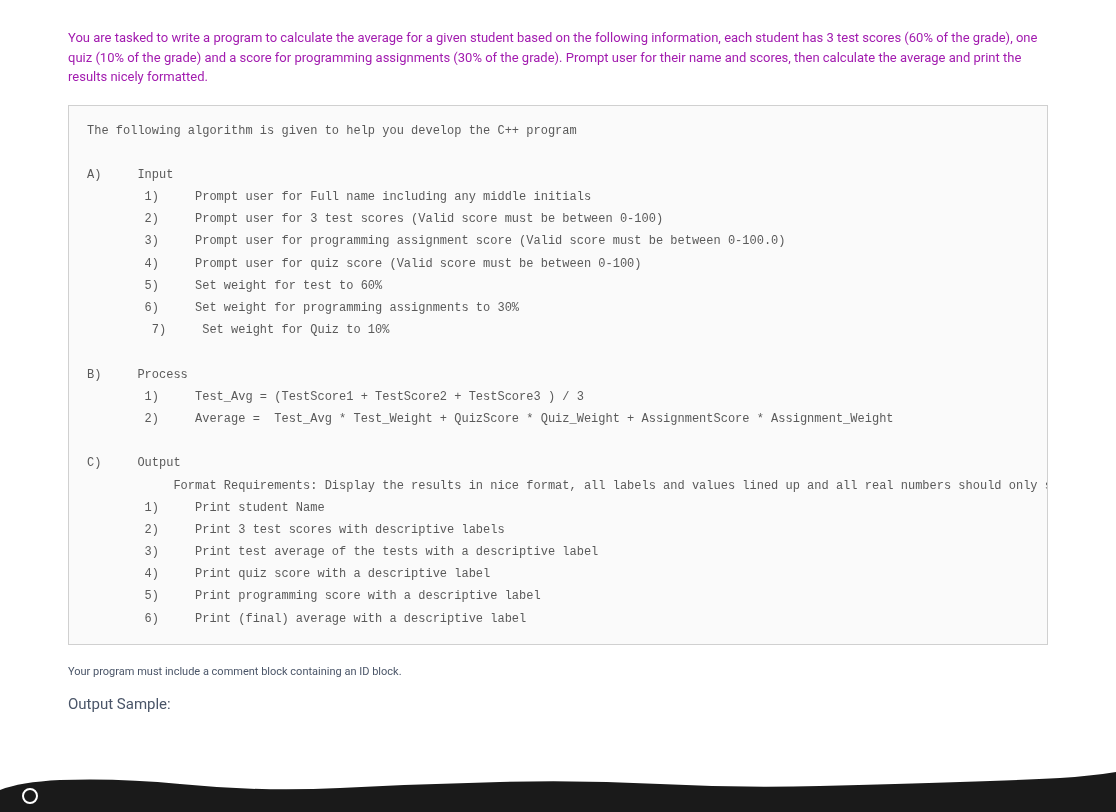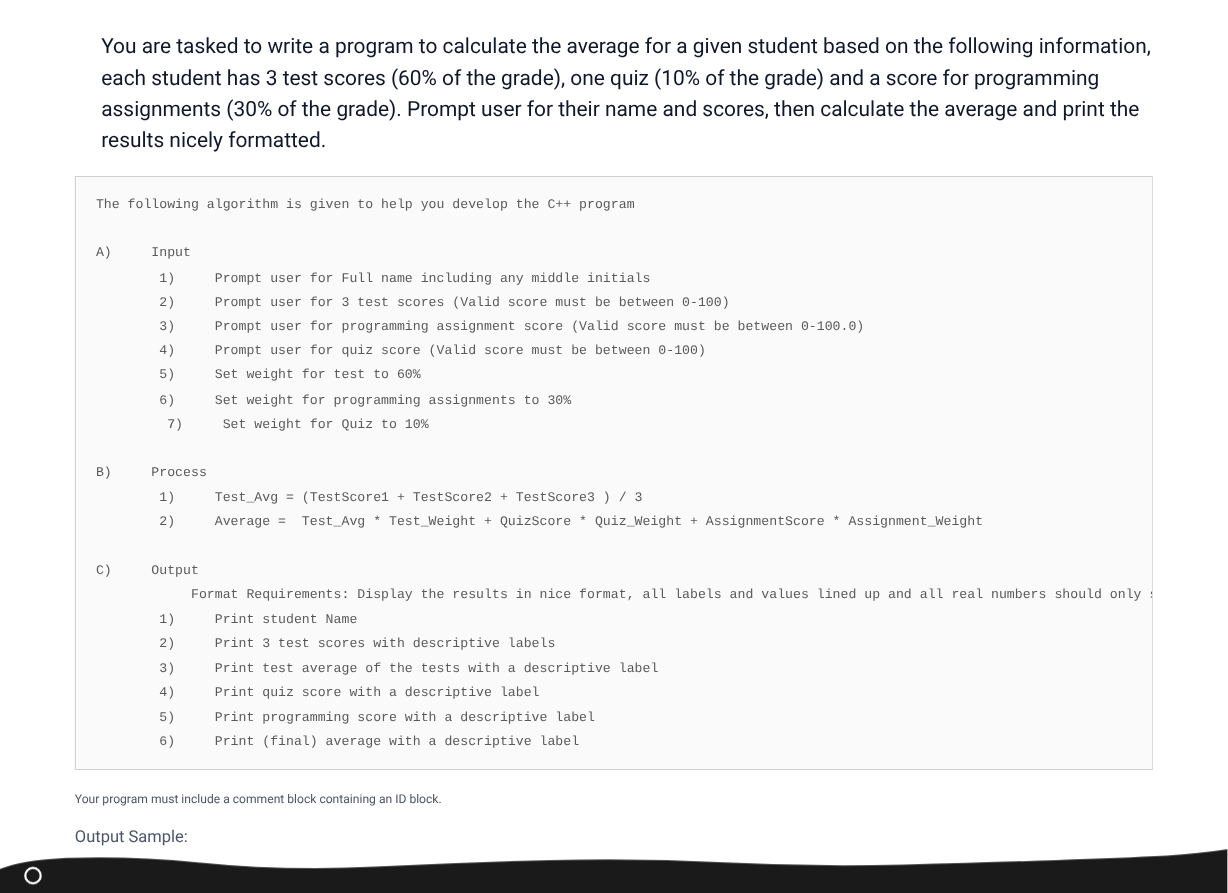--- a/index.html
+++ b/index.html
@@ -12,25 +12,24 @@
       height: 812px;
       background: #ffffff;
       font-family: -apple-system, BlinkMacSystemFont, "Segoe UI", Roboto, "Helvetica Neue", Arial, sans-serif;
       position: relative;
       overflow: hidden;
     }
     .content {
       padding: 28px 68px 0 68px;
     }
     .intro-text {
-      color: #0f172a;
-      font-size: 19px;
+      color: #a21caf;
+      font-size: 13px;
       line-height: 1.5;
       margin-bottom: 18px;
-      margin-left: 24px;
     }
     .code-block {
       border: 1px solid #d0d0d0;
       background: #fafafa;
       padding: 14px 18px;
       font-family: "Courier New", Courier, monospace;
       font-size: 12px;
       line-height: 1.85;
       color: #5a5a5a;
       white-space: pre;

